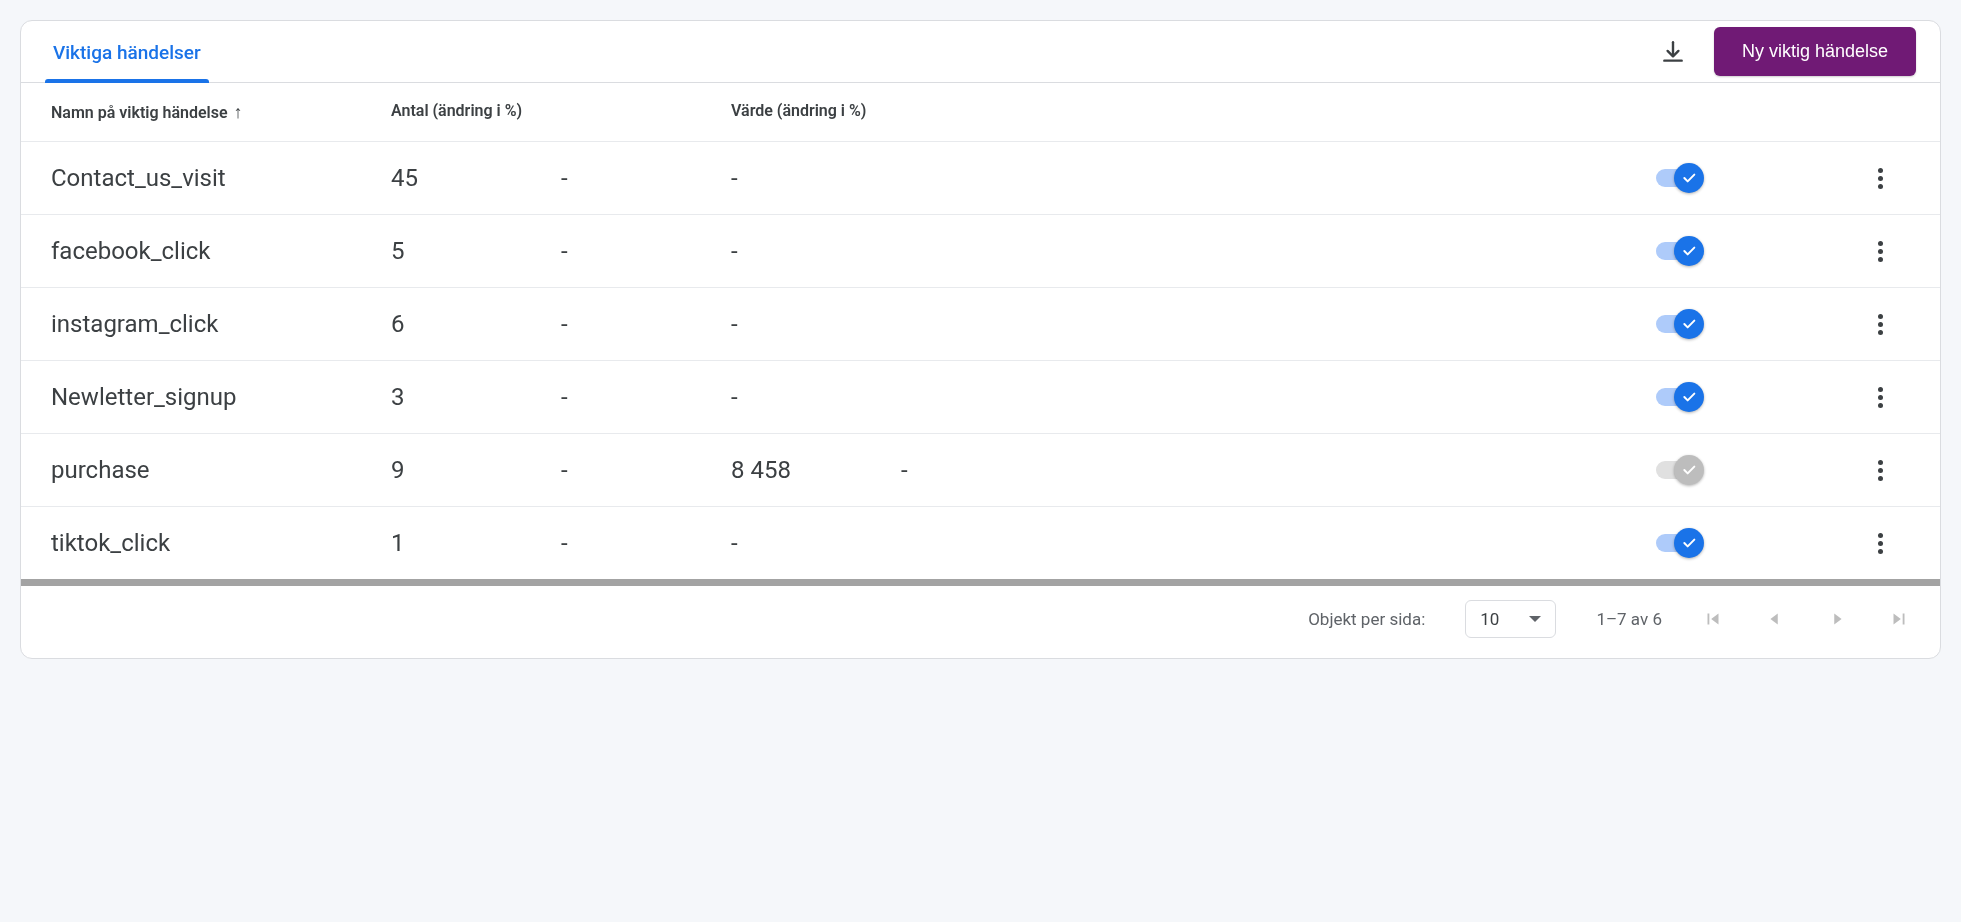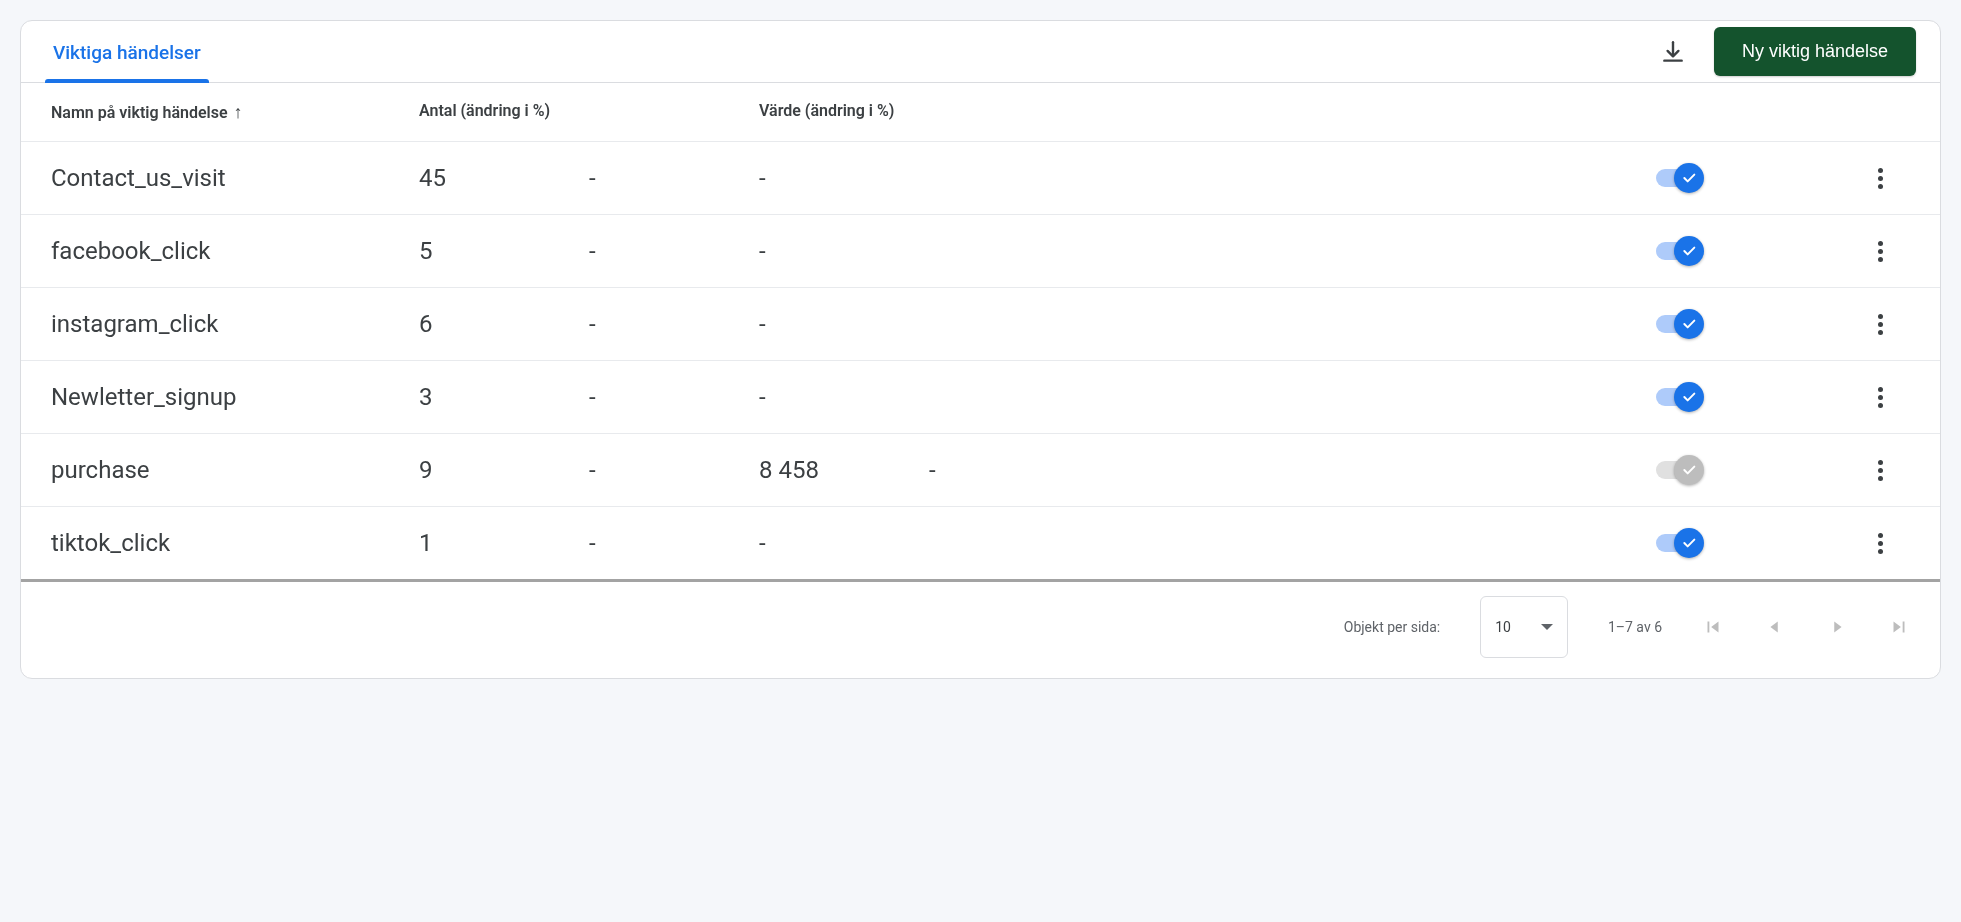--- a/index.html
+++ b/index.html
@@ -56,41 +56,41 @@
       align-items: center;
       gap: 28px;
     }
     .download-icon {
       cursor: pointer;
       color: #3c4043;
       display: flex;
       align-items: center;
     }
     .primary-btn {
-      background: #14532d;
+      background: #701a75;
       color: #fff;
       border: none;
       border-radius: 6px;
       padding: 14px 28px;
       font-size: 18px;
       font-weight: 500;
       cursor: pointer;
       box-shadow: 0 1px 2px rgba(0,0,0,0.2);
     }
     .table-header {
       display: flex;
       align-items: flex-start;
       padding: 18px 30px;
       border-bottom: 1px solid #e8eaed;
       font-size: 16px;
       font-weight: 600;
       color: #3c4043;
     }
     .col-name { flex: 0 0 340px; display:flex; align-items:center; gap:6px;}
-    .col-count { flex: 0 0 170px; margin-left: 28px; }
+    .col-count { flex: 0 0 170px; }
     .col-change1 { flex: 0 0 170px; }
     .col-value { flex: 0 0 170px; }
     .col-change2 { flex: 0 0 150px; }
     .col-mark { flex: 1; display:flex; justify-content:flex-end; align-items:center; padding-right: 130px; gap:6px;}
     .col-row-mark { flex:1; display:flex; justify-content:flex-end; align-items:center; padding-right:150px;}
     .col-menu { flex: 0 0 60px; display:flex; justify-content:center;}
     .sort-arrow { font-size:18px; }
     .help-icon {
       width:20px; height:20px; border:2px solid #5f6368; border-radius:50%;
       display:inline-flex; align-items:center; justify-content:center;
@@ -147,28 +147,28 @@
     }
     .menu-dots span {
       width:5px; height:5px; background:#3c4043; border-radius:50%;
     }
     .pagination {
       display:flex;
       align-items:center;
       justify-content:flex-end;
       gap: 40px;
       padding: 14px 30px 20px;
-      font-size:14px;
+      font-size:17px;
       color:#5f6368;
-      border-top: 3px solid #a3a3a3;
+      border-top: 7px solid #a3a3a3;
     }
     .page-select {
       border:1px solid #dadce0;
       border-radius:6px;
-      padding: 22px 14px;
+      padding: 8px 14px;
       display:flex;
       align-items:center;
       gap: 30px;
       cursor:pointer;
       color:#3c4043;
     }
     .page-select .arrow-down {
       width:0; height:0; border-left:6px solid transparent; border-right:6px solid transparent;
       border-top:6px solid #5f6368;
     }

